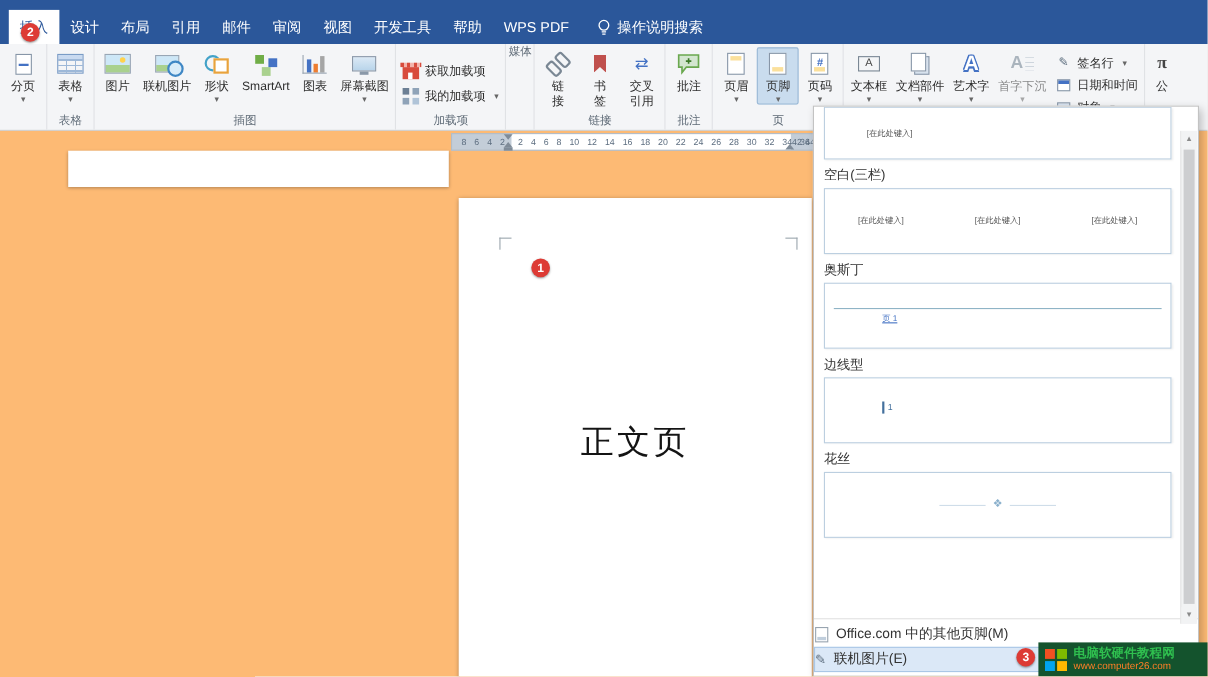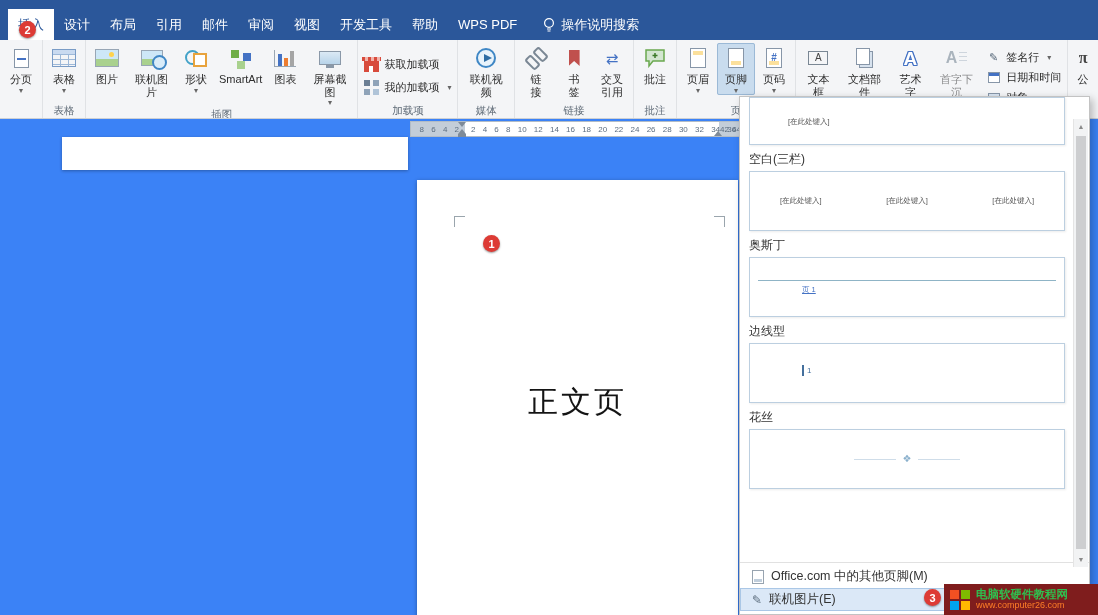--- a/index.html
+++ b/index.html
@@ -79,21 +79,21 @@
   .dropcap-A { font-size:16px; color:#6f7f8f; font-weight:bold; line-height:1; }
   .dropcap-lines { width:8px; height:12px; margin-left:2px; background:repeating-linear-gradient(#b0bcc8 0 1px, transparent 1px 4px); }
   .si { width:15px; height:15px; display:inline-flex; align-items:center; justify-content:center; flex:0 0 auto; }
   .si-pencil { font-size:11px; color:#5a6b7c; line-height:1; }
   .i-cal { width:12px; height:11px; border:1px solid #8796a8; background:linear-gradient(#4472c4 0 3px, #fff 3px); }
   .i-obj { width:12px; height:10px; border:1px solid #8796a8; background:linear-gradient(#d9e5f2 0 3px,#fff 3px); position:relative; }
   .i-obj::after { content:""; position:absolute; right:1px; bottom:1px; width:4px; height:3px; background:#8fa3b8; }
   .i-eq { font-size:16px; font-weight:bold; color:#444; font-family:"Liberation Serif","DejaVu Serif",serif; line-height:1; }
 
   
-  .docarea { position:absolute; top:119px; left:0; right:0; bottom:0; background:#3b82f6; }
+  .docarea { position:absolute; top:119px; left:0; right:0; bottom:0; background:#fdba74; }
   .ruler { position:absolute; left:410px; top:2px; width:330px; height:16px; background:#c3cdd8; border:1px solid #b2bcc6; }
   .ruler-active { position:absolute; left:54px; width:254px; top:0; bottom:0; background:#fff; }
   .ruler-nums { position:absolute; top:0; height:14px; line-height:15px; font-size:8px; color:#5d6e80; white-space:nowrap; }
   .rn-left { left:2px; width:46px; text-align:right; word-spacing:5px; }
   .rn-mid { left:60px; width:246px; word-spacing:5px; }
   .rn-right { left:309px; width:20px; word-spacing:1px; }
   .indent-marker { position:absolute; display:flex; flex-direction:column; align-items:center; }
   .im-left { left:47px; top:0; }
   .im-right { left:303px; bottom:0; }
   .ind-top { width:0; height:0; border-left:4px solid transparent; border-right:4px solid transparent; border-top:5px solid #7f8b98; }
@@ -122,32 +122,32 @@
   .side-num { position:absolute; left:52px; top:36%; font-size:8px; color:#44709d; border-left:2px solid #44709d; padding-left:3px; line-height:11px; }
   .gp-filigree { display:flex; align-items:center; justify-content:center; }
   .fil-line { width:42px; border-top:1px solid #cfdde9; margin:0 7px; }
   .fil-orn { font-size:10px; color:#8ab0cc; line-height:1; }
   .gscrollbar { position:absolute; top:22px; bottom:47px; right:1px; width:15px; background:#f2f3f4; border-left:1px solid #e4e4e4; }
   .gs-arrow { position:absolute; left:0; right:0; height:15px; font-size:7px; color:#8a8a8a; display:flex; align-items:center; justify-content:center; background:#f2f3f4; cursor:default; }
   .gs-up { top:0; }
   .gs-down { bottom:0; }
   .gs-thumb { position:absolute; left:2px; right:2px; top:17px; bottom:18px; background:#cdced0; }
   .gmenu { border-top:1px solid #e1e1e1; padding:2px 0 3px; background:#fff; }
-  .gmenu-item { display:flex; align-items:center; gap:7px; padding:3px 12px; font-size:12.5px; color:#333; cursor:default; }
+  .gmenu-item { display:flex; align-items:center; gap:7px; padding:3px 1px; font-size:12.5px; color:#333; cursor:default; }
   .gmenu-item.hovered { background:#dbe8f7; outline:1px solid #aac7e6; outline-offset:-1px; }
   .mi-page { width:12px; height:14px; border:1px solid #98a4b0; background:#fff; position:relative; flex:0 0 auto; }
   .mi-page::after { content:""; position:absolute; left:1px; right:1px; bottom:1px; height:3px; background:#c0cedc; }
   .mi-pencil { font-size:12px; color:#5a6b7c; line-height:1; flex:0 0 auto; }
 
   
   .badge { position:absolute; width:17px; height:17px; border-radius:50%; background:#dd3b35; color:#fff; font-size:11px; font-weight:bold; display:flex; align-items:center; justify-content:center; z-index:30; box-shadow:0 1px 2px rgba(0,0,0,.4); }
   .badge-1 { left:483px; top:235px; }
   .badge-2 { left:19px; top:21px; }
   .badge-3 { left:924px; top:589px; }
-  .watermark { position:absolute; right:0; bottom:0; width:154px; height:31px; background:#7f1d1d; display:flex; align-items:center; gap:6px; padding:0 6px; z-index:25; }
+  .watermark { position:absolute; right:0; bottom:0; width:154px; height:31px; background:#14532d; display:flex; align-items:center; gap:6px; padding:0 6px; z-index:25; }
   .wm-logo { width:20px; height:20px; display:grid; grid-template-columns:1fr 1fr; grid-template-rows:1fr 1fr; gap:2px; flex:0 0 auto; }
   .wm-c1 { background:#f25022; } .wm-c2 { background:#7fba00; } .wm-c3 { background:#00a4ef; } .wm-c4 { background:#ffb900; }
   .wm-line1 { color:#2fbf4f; font-size:11.5px; font-weight:bold; white-space:nowrap; line-height:1.2; }
   .wm-line2 { color:#ff7f27; font-size:9px; white-space:nowrap; line-height:1.1; }
 </style>
 </head>
 <body>
 
 <div class="app">
 
@@ -256,28 +256,20 @@
               <span class="i-myaddins"></span>
             </span>
           <span>我的加载项</span>
           <span class="caret-inline">▾</span>
         </div>
       </div>
       <div class="rgroup-label">加载项</div>
     </div>
 
     <div class="rgroup">
-      <div class="rgroup-body">
-        <div class="bigbtn">
-          <span class="ico">
-              <span class="i-video"></span>
-            </span>
-          <span>联机视频</span>
-        </div>
-      </div>
       <div class="rgroup-label">媒体</div>
     </div>
 
     <div class="rgroup">
       <div class="rgroup-body">
         <div class="bigbtn">
           <span class="ico">
               <span class="i-link"></span>
             </span>
           <span class="lbl-v2">链接</span>

